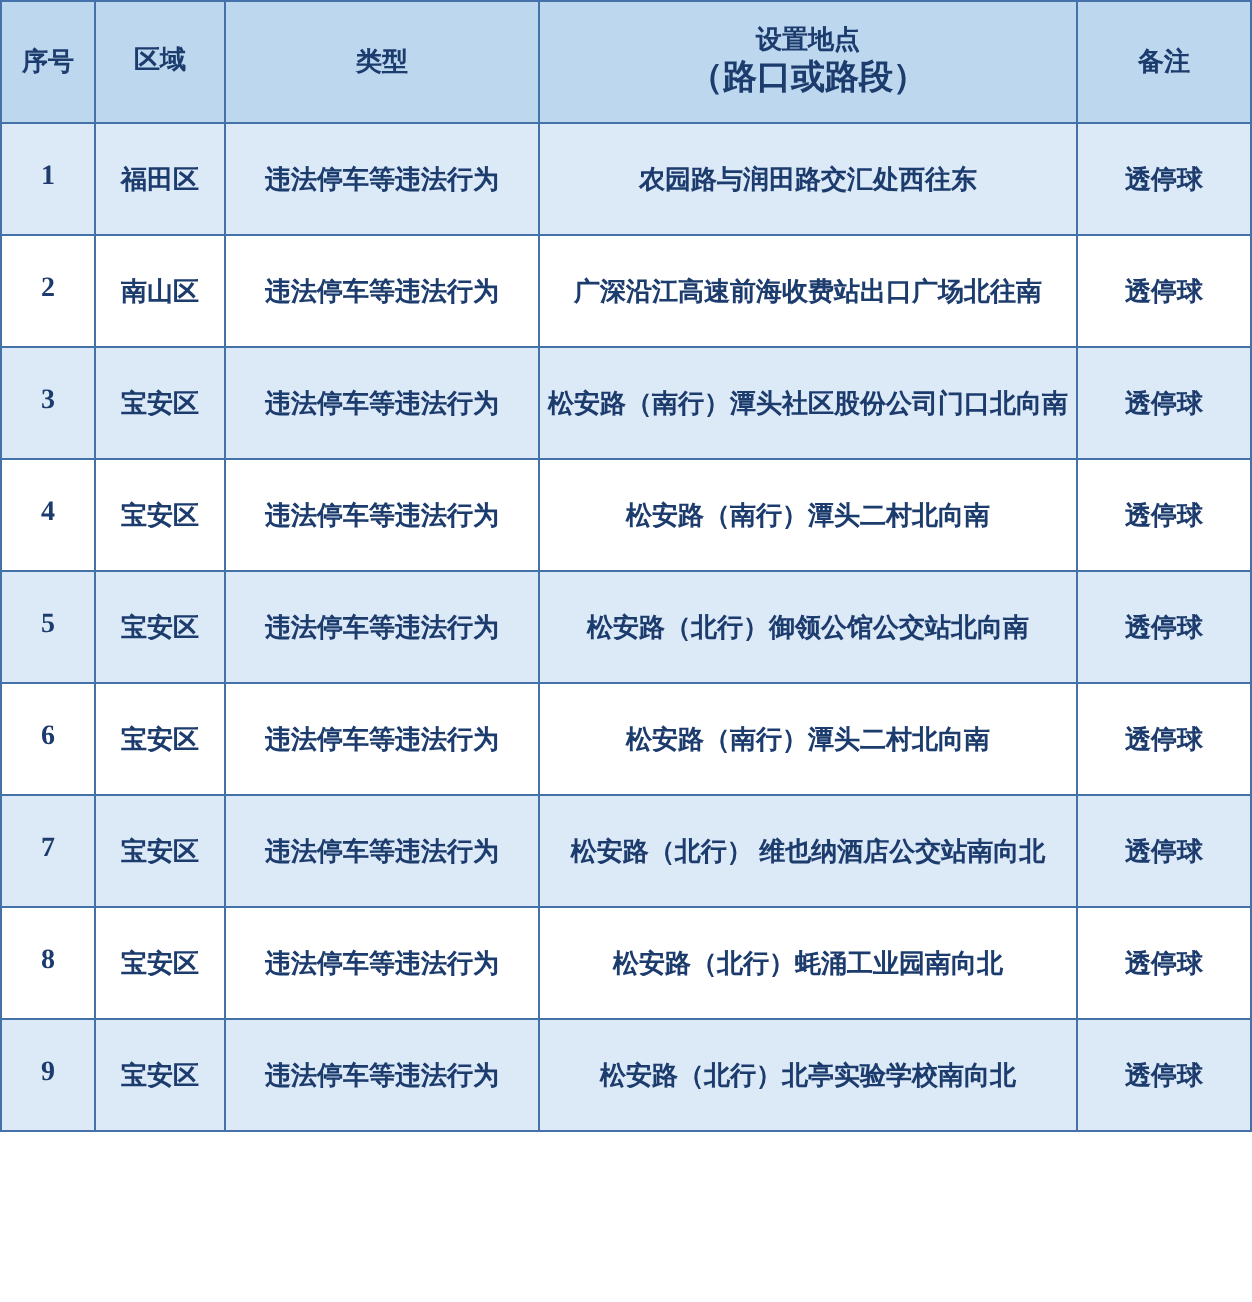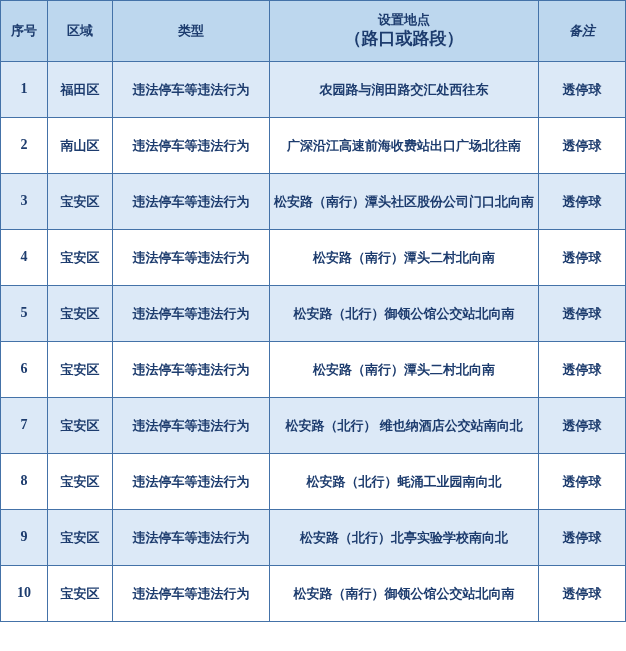--- a/index.html
+++ b/index.html
@@ -49,24 +49,24 @@
   }
   tbody tr.even td {
     background: #ffffff;
   }
   tbody td.c-idx { width: 40px; font-size: 14px; }
   tbody td.c-area { width: 58px; margin-top: 12px; }
   tbody td.c-type { width: 150px; }
   tbody td.c-loc  { width: 262px; }
   tbody td.c-note { width: 80px; }
   thead th.h-idx { width: 40px; margin-top: 42px; }
-  thead th.h-area { width: 58px; }
+  thead th.h-area { width: 58px; font-family: Liberation Mono, monospace; }
   thead th.h-type { width: 150px; }
   thead th.h-loc  { width: 262px; }
-  thead th.h-note { width: 80px; font-style: italic; }
+  thead th.h-note { width: 80px; }
   tbody tr { height: 56px; }
 </style>
 </head>
 <body>
 
 <div class="table-wrap">
   <table class="data-table">
     <thead>
       <tr>
         <th class="h-idx">序号</th>
@@ -136,22 +136,15 @@
         <td class="c-loc">松安路（北行）蚝涌工业园南向北</td>
         <td class="c-note">透停球</td>
       </tr>
       <tr class="odd">
         <td class="c-idx">9</td>
         <td class="c-area">宝安区</td>
         <td class="c-type">违法停车等违法行为</td>
         <td class="c-loc">松安路（北行）北亭实验学校南向北</td>
         <td class="c-note">透停球</td>
       </tr>
-      <tr class="even">
-        <td class="c-idx">10</td>
-        <td class="c-area">宝安区</td>
-        <td class="c-type">违法停车等违法行为</td>
-        <td class="c-loc">松安路（南行）御领公馆公交站北向南</td>
-        <td class="c-note">透停球</td>
-      </tr>
     </tbody>
   </table>
 </div>
 
 </body></html>

